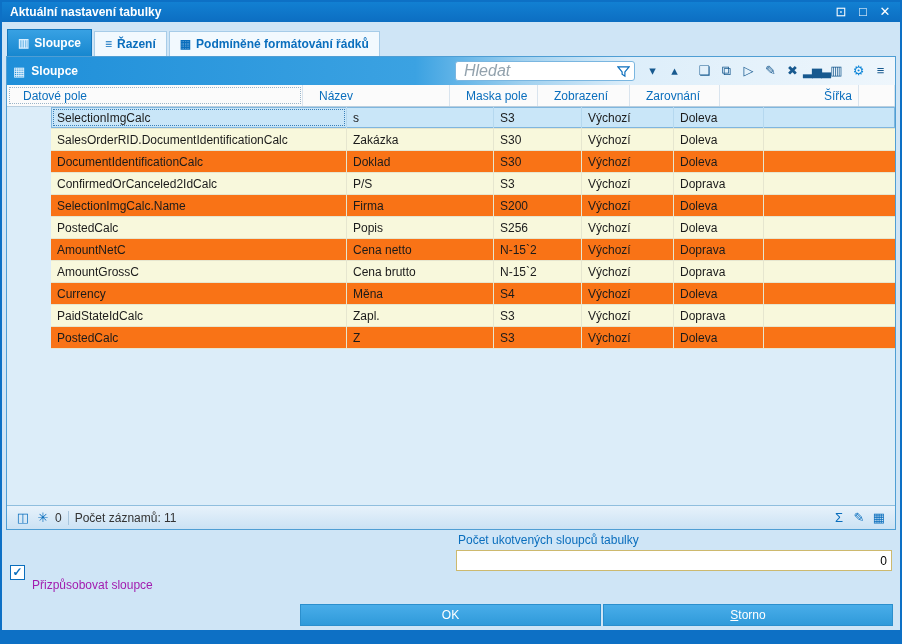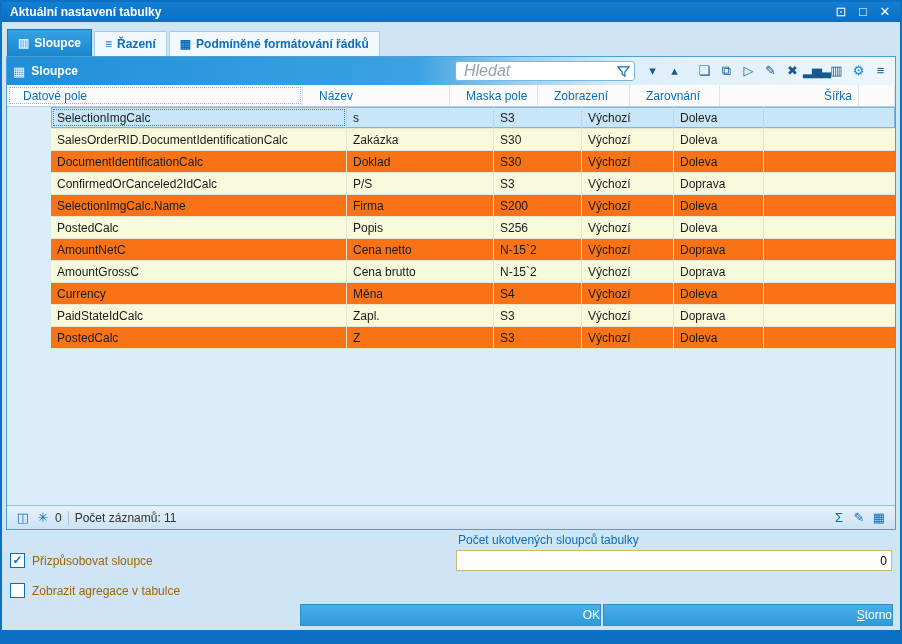--- a/index.html
+++ b/index.html
@@ -121,26 +121,26 @@
     position:absolute; left:454px; right:8px; top:548px; height:21px;
     border:1px solid #cdb96e; background:#fff; text-align:right;
     font-family:"Liberation Sans",sans-serif; font-size:12px; padding:0 4px; outline:none;
   }
   .checkline { position:absolute; left:8px; display:flex; align-items:center; gap:7px; cursor:default; }
   .cb1 { top:551px; } .cb2 { top:581px; }
   .checkbox {
     width:15px; height:15px; background:#fff; border:1px solid #0a6ebd;
     color:#0a6ebd; font-weight:bold; font-size:12px; line-height:13px; text-align:center;
   }
-  .checkline .lbl { color:#a16207; }
+  .checkline .lbl { color:#a21caf;margin-top:25px; }
   
   .btn {
     position:absolute; top:602px; height:22px;
     background:linear-gradient(#49ade9,#2f9ada); border:1px solid #2b8fcd;
-    color:#fff; text-align:right; line-height:20px; cursor:default;
+    color:#fff; text-align:center; line-height:20px; cursor:default;
   }
   .btn-ok { left:298px; width:301px; }
   .btn-cancel { left:601px; right:7px; }
   .mnemonic { text-decoration:underline; }
   .bottom-strip { position:absolute; left:0; right:0; bottom:0; height:12px; background:#0d70c5; }
 </style>
 </head>
 <body>
 
 <div class="window">
@@ -326,23 +326,19 @@
 
   </div>
 
   <div class="anchored-label">Počet ukotvených sloupců tabulky</div>
   <input class="anchored-input" type="text" value="0" style="">
 
   <div class="checkline cb1">
     <span class="checkbox">✓</span>
     <span class="lbl">Přizpůsobovat sloupce</span>
   </div>
-  <div class="checkline cb2">
-    <span class="checkbox"></span>
-    <span class="lbl">Zobrazit agregace v tabulce</span>
-  </div>
 
   <div class="btn btn-ok">OK</div>
   <div class="btn btn-cancel"><span class="mnemonic">S</span><span>torno</span></div>
 
   <div class="bottom-strip"></div>
 
 </div>
 
 </body></html>

